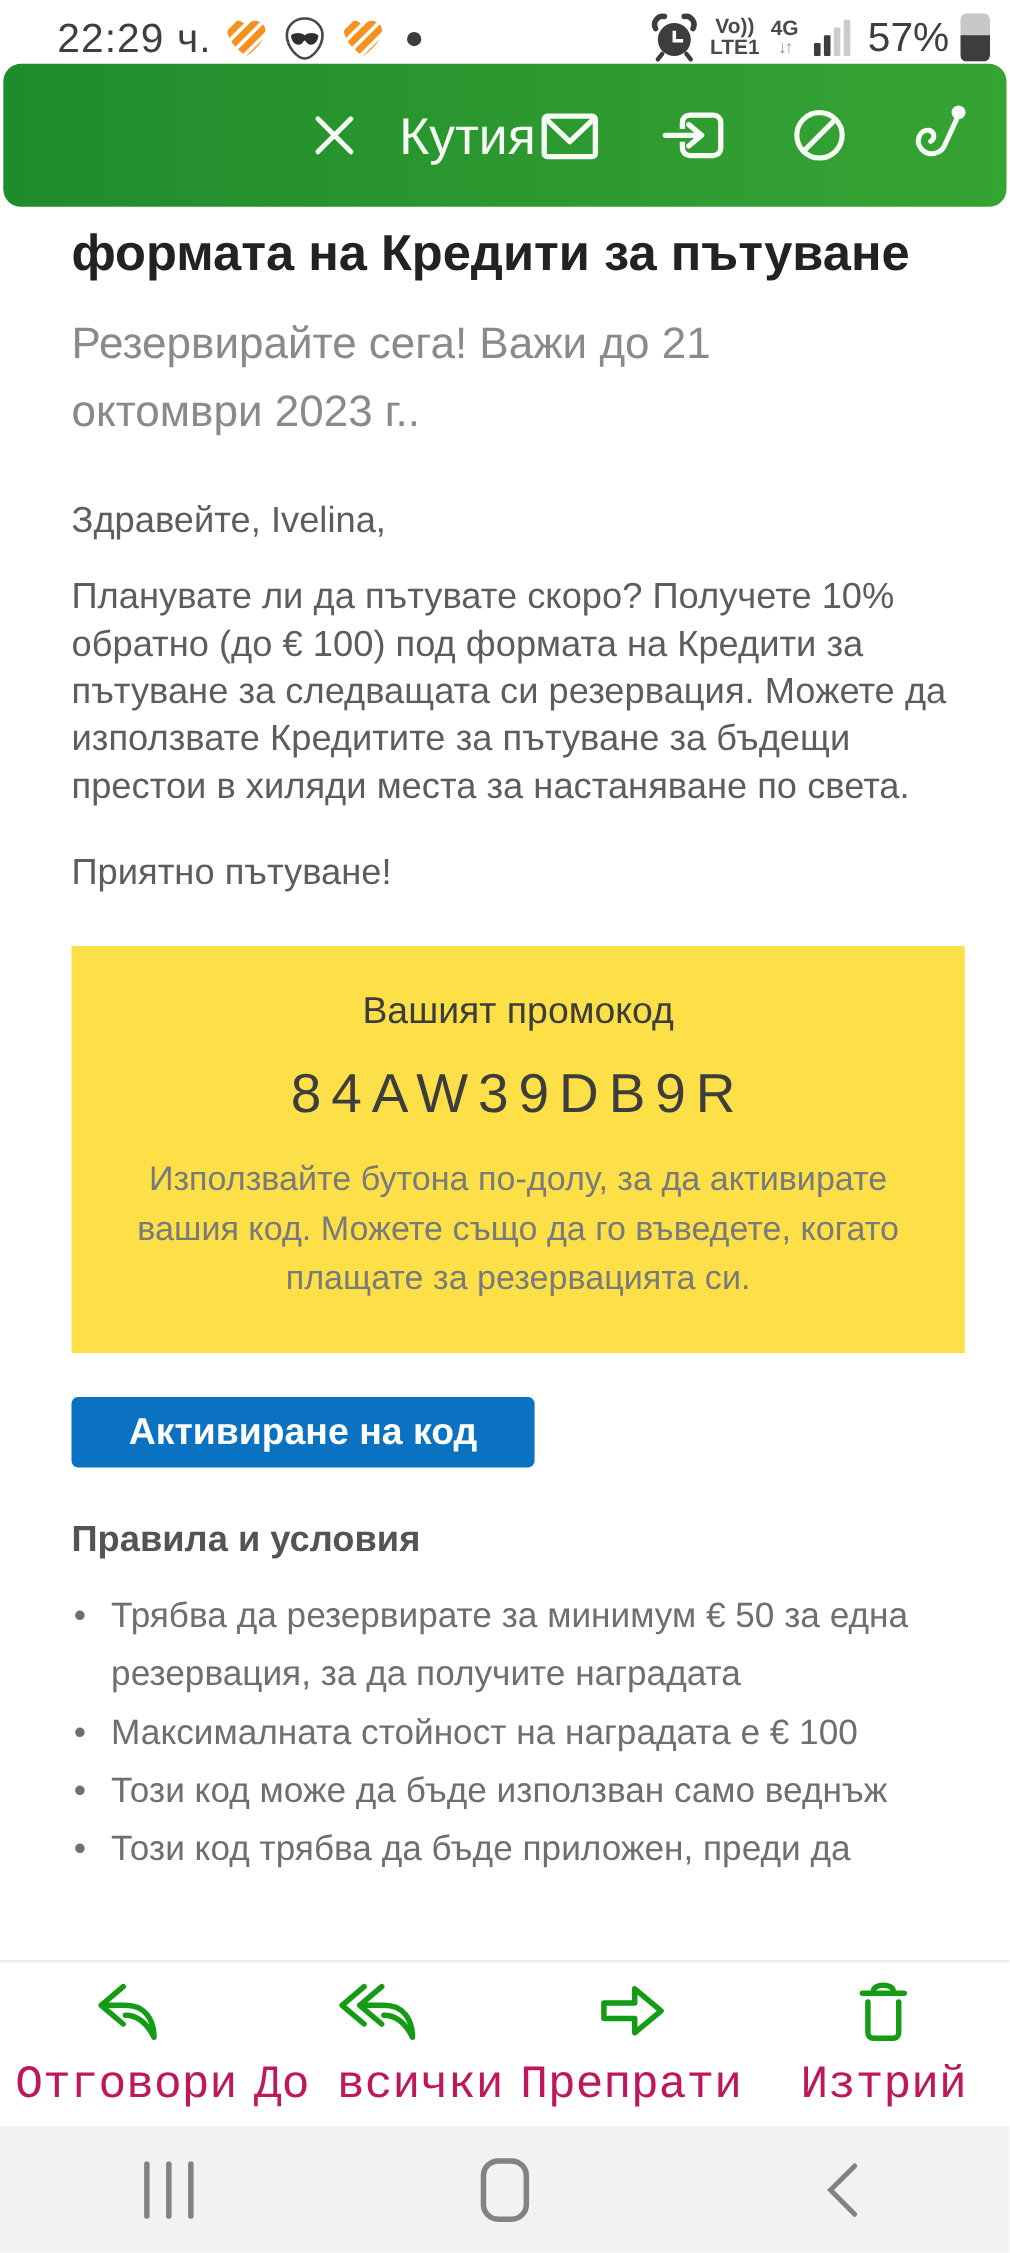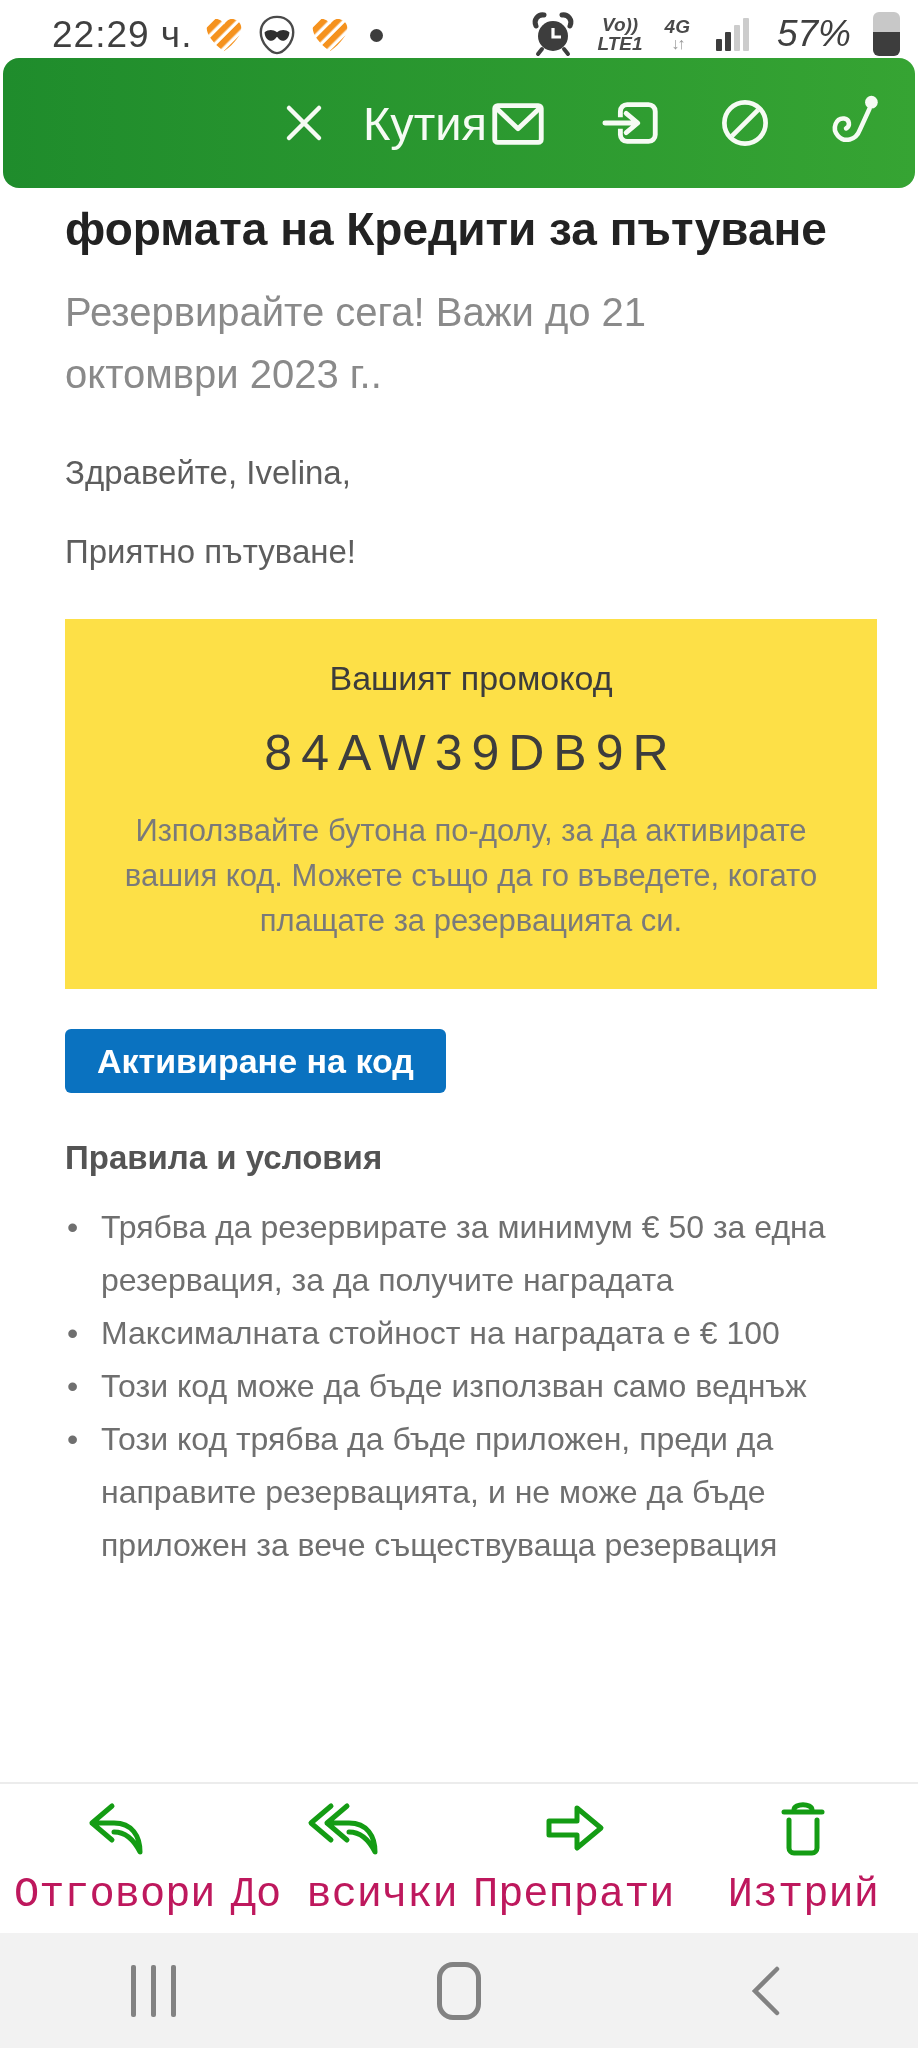--- a/index.html
+++ b/index.html
@@ -6,21 +6,21 @@
   html,body { background:#ffffff; }
   body { font-family:"Liberation Sans", sans-serif; }
   .screen { position:relative; width:918px; height:2048px; background:#fff; overflow:hidden; }
 
   
   .status-bar { position:absolute; top:0; left:0; width:918px; height:57px;
     display:flex; align-items:flex-end; justify-content:space-between; padding:0 18px 0 52px; background:#fff; }
   .sb-left { display:flex; align-items:center; gap:12px; }
   .sb-time { font-size:37px; color:#3f3f3f; letter-spacing:1px; }
   .sb-dot { width:13px; height:13px; border-radius:50%; background:#3d3d3d; margin-left:8px; }
-  .sb-right { display:flex; align-items:center; gap:22px;font-style:italic; }
+  .sb-right { display:flex; align-items:center; gap:10px; }
   .stack { display:flex; flex-direction:column; line-height:1; align-items:center; }
   .stack .t1 { font-size:19px; font-weight:bold; color:#4a4a4a; }
   .stack .t2 { font-size:19px; font-weight:bold; color:#4a4a4a; }
   .stack .arr { font-size:16px; color:#9a9a9a; letter-spacing:-2px; }
   .sig { display:flex; align-items:flex-end; gap:3px; height:34px; margin-left:4px; }
   .sig i { display:block; width:6px; border-radius:1px; }
   .sig i:nth-child(1){ height:12px; background:#3d3d3d; }
   .sig i:nth-child(2){ height:19px; background:#3d3d3d; }
   .sig i:nth-child(3){ height:26px; background:#cccccc; }
   .sig i:nth-child(4){ height:33px; background:#cccccc; }
@@ -47,21 +47,21 @@
   .greeting { margin-top:46px; }
   .para { margin-top:26px; max-width:810px; }
   .closing { margin-top:36px; }
 
   .promo-box { margin-top:46px; width:812px; background:#fde047; text-align:center; padding:40px 58px 46px; }
   .promo-label { font-size:34px; color:#3c3c3c; }
   .promo-code { font-size:50px; color:#3d3d3d; letter-spacing:9px; margin-top:26px; }
   .promo-instr { font-size:31px; color:#7a7a7a; line-height:45px; margin-top:26px; }
 
   .cta { margin-top:40px; display:inline-block; background:#0a72c0; color:#ffffff; border:none; border-radius:6px;
-    font-family:"Liberation Sans", sans-serif; font-size:34px; font-weight:bold; padding:0 32px; height:64px; line-height:64px; cursor:pointer; }
+    font-family:"Liberation Sans", sans-serif; font-size:34px; font-weight:bold; padding:0 52px; height:64px; line-height:64px; cursor:pointer; }
 
   .terms-title { margin-top:46px; font-size:33px; font-weight:bold; color:#545454; }
   .terms { list-style:none; margin-top:24px; max-width:800px; }
   .terms li { position:relative; padding-left:36px; font-size:32px; color:#6f6f6f; line-height:53px; }
   .terms li::before { content:"•"; position:absolute; left:2px; top:0; color:#6f6f6f; }
 
   
   .toolbar { position:absolute; top:1782px; left:0; width:918px; height:151px; background:#fff;
     border-top:2px solid #ececec; display:flex; }
   .tool { flex:1; display:flex; flex-direction:column; align-items:center; justify-content:flex-start;
@@ -165,20 +165,21 @@
           <path d="M47 18 L36 42 C32 53 19 56 12 48 C5 40 10 28 19 29 C25 30 26 37 21 40" fill="none" stroke="#f6fbf4" stroke-width="5" stroke-linecap="round"></path>
         </svg>
       </button>
     </div>
   </div>
 
   <div class="content">
     <div class="subject">формата на Кредити за пътуване</div>
     <div class="subtitle">Резервирайте сега! Важи до 21 октомври 2023 г..</div>
     <p class="body-text greeting">Здравейте, Ivelina,</p>
+    <p class="body-text para">Планувате ли да пътувате скоро? Получете 10% обратно (до € 100) под формата на Кредити за пътуване за следващата си резервация. Можете да използвате Кредитите за пътуване за бъдещи престои в хиляди места за настаняване по света.</p>
     <p class="body-text closing">Приятно пътуване!</p>
 
     <div class="promo-box">
       <div class="promo-label">Вашият промокод</div>
       <div class="promo-code">84AW39DB9R</div>
       <div class="promo-instr">Използвайте бутона по-долу, за да активирате вашия код. Можете също да го въведете, когато плащате за резервацията си.</div>
     </div>
 
     <button class="cta">Активиране на код</button>
 

